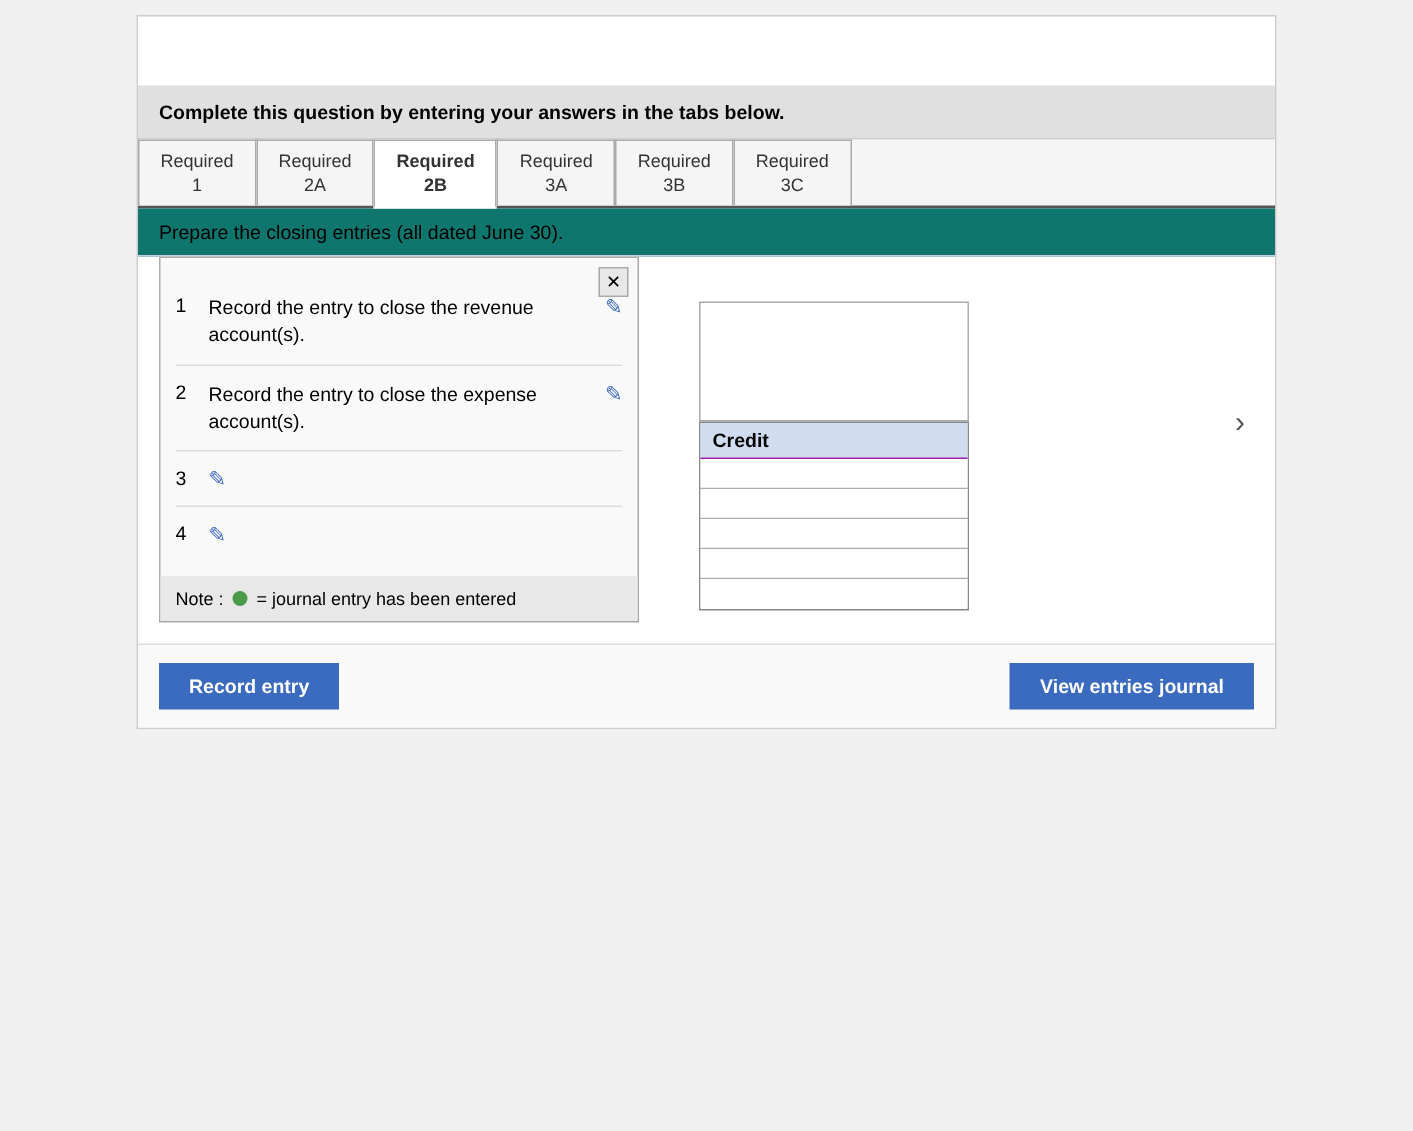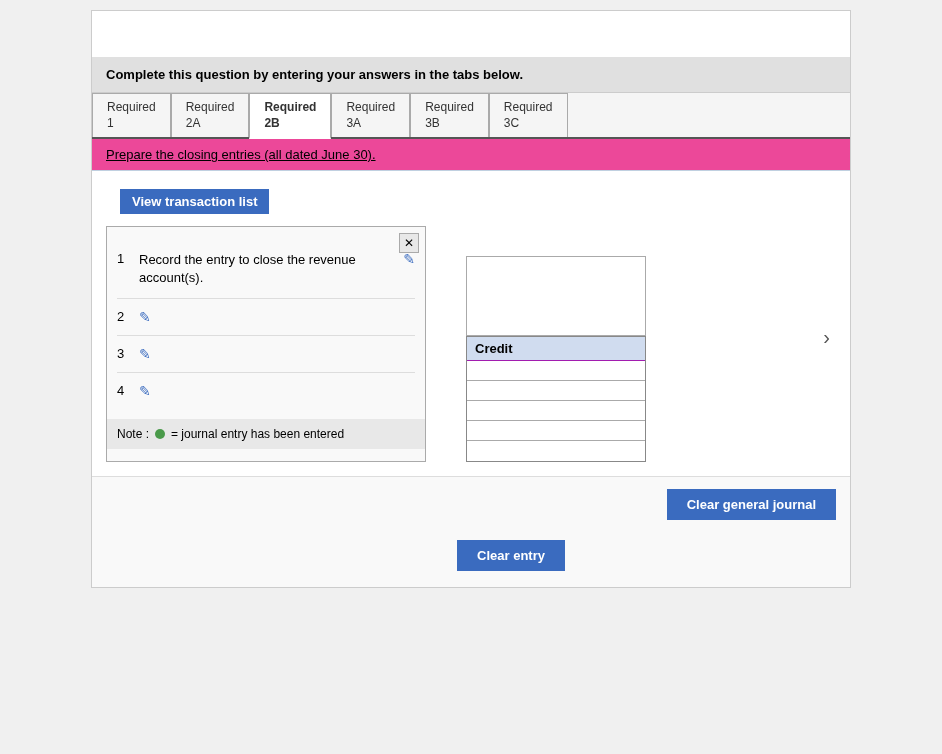--- a/index.html
+++ b/index.html
@@ -33,40 +33,39 @@
       display: flex;
       border-bottom: 2px solid #555;
       background: #f5f5f5;
     }
     .tab {
       padding: 6px 14px;
       border: 1px solid #aaa;
       border-bottom: none;
       cursor: pointer;
       font-size: 12px;
-      text-align: left;
+      text-align: center;
       line-height: 1.3;
       background: #f5f5f5;
       color: #333;
       min-width: 70px;
     }
     .tab.active {
       background: #fff;
       border-bottom: 2px solid #fff;
       font-weight: bold;
       margin-bottom: -2px;
     }
 
     
     .instruction-bar {
-      background: #ec4899;
+      background: #0f766e;
       padding: 8px 14px;
       font-size: 13px;
       border-bottom: 1px solid #c0d0e0;
-      text-decoration: underline;
     }
 
     
     .view-transaction-btn {
       display: inline-block;
       background: #3a6bbf;
       color: #fff;
       padding: 5px 12px;
       font-size: 13px;
       font-weight: bold;
@@ -220,41 +219,39 @@
     <div class="tab active">Required<br>2B</div>
     <div class="tab">Required<br>3A</div>
     <div class="tab">Required<br>3B</div>
     <div class="tab">Required<br>3C</div>
   </div>
 
   <div class="instruction-bar">
     <span>Prepare the closing entries (all dated June 30).</span>
   </div>
 
-  <div style="padding: 8px 14px 4px;">
-    <button class="view-transaction-btn">View transaction list</button>
-  </div>
 
   <div class="main-content">
 
     <div class="popup-panel">
       <div class="popup-close">
         <span>✕</span>
       </div>
 
       <div class="entry-list">
 
         <div class="entry-item">
           <span class="entry-num">1</span>
           <span class="entry-text">Record the entry to close the revenue account(s).</span>
           <span class="edit-icon">✎</span>
         </div>
 
         <div class="entry-item">
           <span class="entry-num">2</span>
+          <span class="entry-text">Record the entry to close the expense account(s).</span>
           <span class="edit-icon">✎</span>
         </div>
 
         <div class="entry-item">
           <span class="entry-num">3</span>
           <span class="edit-icon">✎</span>
         </div>
 
         <div class="entry-item">
           <span class="entry-num">4</span>
@@ -284,19 +281,17 @@
           <div style="min-height: 20px; border-bottom: 1px solid #aaa;"><input type="text" style="width: 100%; border: none; padding: 2px 4px;"></div>
           <div style="min-height: 20px; border-bottom: 1px solid #aaa;"><input type="text" style="width: 100%; border: none; padding: 2px 4px;"></div>
           <div style="min-height: 20px; border-bottom: 1px solid #aaa;"><input type="text" style="width: 100%; border: none; padding: 2px 4px;"></div>
           <div style="min-height: 20px;"><input type="text" style="width: 100%; border: none; padding: 2px 4px;"></div>
         </div>
       </div>
     </div>
   </div>
 
   <div class="buttons-row">
-    <button class="btn-action" style="margin-left: auto;">Clear general journal</button>
-  </div>
-  <div style="padding: 8px 14px 16px; background: #f9f9f9; display:flex; justify-content: center;">
-    <button class="btn-clear">Clear entry</button>
+    <button class="btn-action">Record entry</button>
+    <button class="btn-action" style="margin-left: auto;">View entries journal</button>
   </div>
 
 </div>
 
 </body></html>

